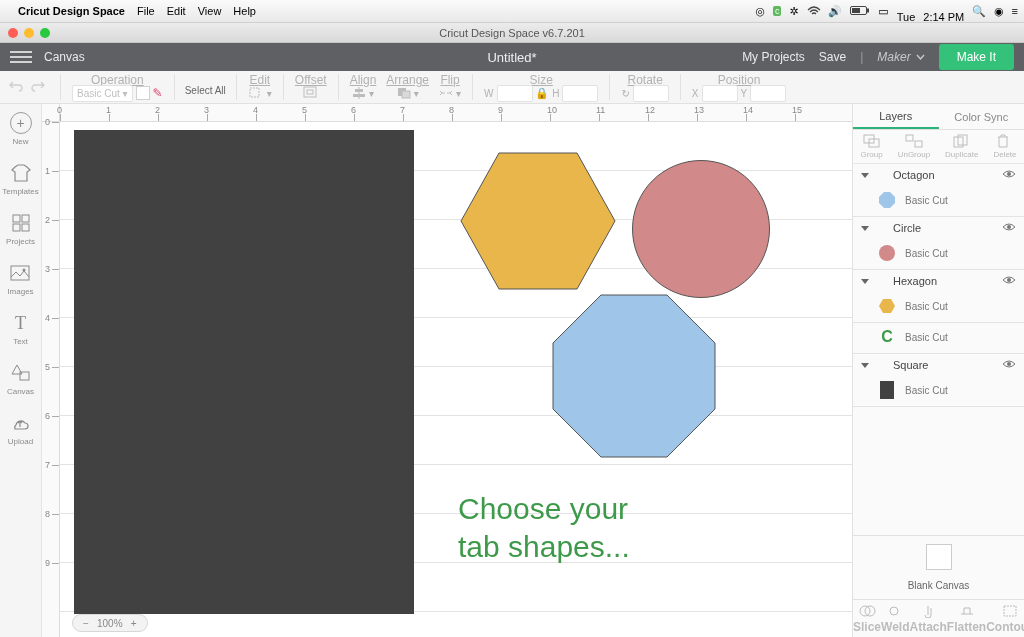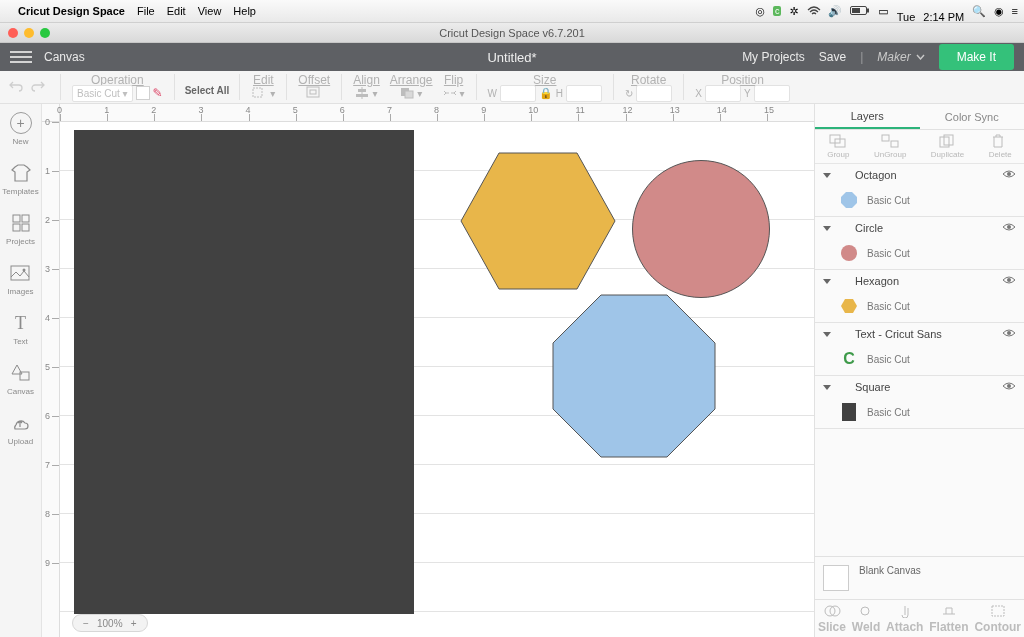--- a/index.html
+++ b/index.html
@@ -51,21 +51,21 @@
   .prop-bar { height:33px; background:var(--prop-bg); border-bottom:1px solid #e1e1e1; display:flex; align-items:flex-end; font-size:9px; color:var(--prop-text); position:relative; }
   .prop-bar .sep { width:1px; height:26px; background:#e1e1e1; margin:0 6px; align-self:center;}
   .prop-item { display:flex; flex-direction:column; align-items:center; gap:1px; padding:0 5px; }
   .prop-item .lbl { font-size:12px; color:var(--prop-text); height:9px;text-decoration:underline; }
   .prop-item .body { display:flex; align-items:center; gap:3px; height:20px; font-size:10px; color:var(--prop-text);}
   .undo-redo{display:flex;gap:6px;padding:0 8px;align-items:center;height:100%;}
   .undo-redo svg{opacity:.35;}
   .fake-input{border:1px solid #e2e2e2;background:#fff;color:#bfbfbf;font-size:10px;padding:1px 4px;border-radius:2px;min-width:36px;height:17px;display:flex;align-items:center;}
   .color-swatch{width:14px;height:14px;border:1px solid #d0d0d0;background:#fff;}
   .pencil-slash{color:#d46; font-size:12px;}
-  .select-all{color:#666;font-size:10px; padding:5px 4px 7px;font-weight:bold;}
+  .select-all{color:#666;font-size:10px; padding:5px 4px 7px;}
 
   
   .main { display:flex; height:calc(637px - 18px - 20px - 32px - 33px); }
 
   
   .rail { width:42px; background:var(--sidebar-bg); border-right:1px solid #e4e4e4; display:flex; flex-direction:column; align-items:center; padding-top:8px; gap:16px;}
   .rail .item{display:flex;flex-direction:column;align-items:center;gap:3px;color:#8b8b8b;font-size:8px;cursor:pointer;}
   .rail .item .icn{width:22px;height:22px;display:flex;align-items:center;justify-content:center;}
   .rail .plus{width:22px;height:22px;border:1.5px solid #9b9b9b;border-radius:50%;display:flex;align-items:center;justify-content:center;font-size:14px;color:#8b8b8b;}
 
@@ -92,37 +92,37 @@
   .dark-rect{position:absolute;left:14px;top:8px;width:340px;height:484px;background:#414141;}
   .hexagon{position:absolute;left:400px;top:30px;}
   .circle{position:absolute;left:572px;top:38px;width:138px;height:138px;border-radius:50%;background:#d18a89;border:1px solid #555;}
   .octa{position:absolute;left:492px;top:172px;}
   .canvas-text{position:absolute;left:398px;top:368px;color:var(--green-text);font-size:30px;line-height:1.25;font-family:'Comic Sans MS','Marker Felt',cursive;}
 
   .zoom-ctl{position:absolute;left:12px;bottom:6px;display:flex;align-items:center;gap:4px;background:rgba(240,240,240,.8);border:1px solid #d7d7d7;border-radius:14px;padding:1px 6px;font-size:10px;color:#888;}
   .zoom-ctl .zbtn{width:14px;height:14px;border-radius:50%;display:flex;align-items:center;justify-content:center;}
 
   
-  .right-panel{width:210px;background:#fafafa;border-left:1px solid #e1e1e1;display:flex;flex-direction:column;}
+  .right-panel{width:172px;background:#fafafa;border-left:1px solid #e1e1e1;display:flex;flex-direction:column;}
   .tabs{display:flex;height:26px;border-bottom:1px solid #e1e1e1;}
   .tabs .tab{flex:1;display:flex;align-items:center;justify-content:center;font-size:11px;color:#888;cursor:pointer;}
   .tabs .tab.active{color:#444;border-bottom:2px solid #2cb37a;}
   .layer-ops{display:flex;justify-content:space-around;padding:4px 0;border-bottom:1px solid #e6e6e6;}
   .layer-ops .op{display:flex;flex-direction:column;align-items:center;font-size:8px;color:#b8b8b8;gap:2px;justify-content:space-between;}
   .layer-ops .op .icn{width:18px;height:14px;}
 
   .layers{flex:1;overflow:auto;}
   .layer-group{border-bottom:1px solid var(--layer-border);}
   .lg-head{display:flex;align-items:center;gap:24px;padding:5px 8px;font-size:11px;color:#444;}
   .lg-head .caret{width:0;height:0;border-left:4px solid transparent;border-right:4px solid transparent;border-top:5px solid #666;}
   .eye{margin-left:auto;}
   .lg-child{display:flex;align-items:center;gap:8px;padding:4px 8px 6px 24px;font-size:10px;color:#777;}
   .shape-thumb{width:20px;height:20px;display:flex;align-items:center;justify-content:center;}
 
-  .blank-row{border-top:1px solid #e1e1e1;display:flex;align-items:flex-start;gap:10px;padding:8px;font-size:10px;color:#666;}
+  .blank-row{border-top:1px solid #e1e1e1;display:flex;align-items:center;gap:10px;padding:8px;font-size:10px;color:#666;flex-direction:column;}
   .blank-swatch{width:26px;height:26px;border:1px solid #ccc;background:#fff;}
 
   .bottom-ops{display:flex;justify-content:space-around;border-top:1px solid #e1e1e1;padding:4px 0;}
   .bottom-ops .op{display:flex;flex-direction:column;align-items:center;font-size:12px;color:#bcbcbc;gap:2px;font-weight:bold;}
 </style>
 </head>
 <body>
 
 <div class="mac-menu">
   <span class="apple"></span>
@@ -424,20 +424,24 @@
         </div>
       <div class="canvas">
         <div class="dark-rect"></div>
         <svg class="hexagon" width="156" height="138">
             <polygon points="39,1 117,1 155,69 117,137 39,137 1,69" fill="#e8b64a" stroke="#555" stroke-width="1"></polygon>
           </svg>
         <div class="circle"></div>
         <svg class="octa" width="164" height="164">
             <polygon points="49,1 115,1 163,49 163,115 115,163 49,163 1,115 1,49" fill="#9fc5e8" stroke="#555" stroke-width="1"></polygon>
           </svg>
+        <div class="canvas-text">
+          <div>Choose your</div>
+          <div>tab shapes...</div>
+        </div>
         <div class="zoom-ctl">
           <div class="zbtn">−</div>
           <span>100%</span>
           <div class="zbtn">+</div>
         </div>
       </div>
     </div>
   </div>
 
   <div class="right-panel">
@@ -523,28 +527,20 @@
           <div class="lg-child">
             <div class="shape-thumb">
               <svg width="18" height="16">
                 <polygon points="5,1 13,1 17,8 13,15 5,15 1,8" fill="#e8b64a"></polygon>
               </svg>
             </div>
             <span>Basic Cut</span>
           </div>
         </div>
         <div class="layer-group">
-          <div class="lg-head">
-            <div class="caret"></div>
-            <span>Text - Cricut Sans</span>
-            <span class="eye"><svg width="14" height="10">
-                <path d="M1 5 Q7 -1 13 5 Q7 11 1 5" stroke="#777" fill="none"></path>
-                <circle cx="7" cy="5" r="2" fill="#777"></circle>
-              </svg></span>
-          </div>
           <div class="lg-child">
             <div class="shape-thumb">
               <div style="font-weight:600;font-size:16px;color:#3e9a4a;font-family:sans-serif">C</div>
             </div>
             <span>Basic Cut</span>
           </div>
         </div>
         <div class="layer-group">
           <div class="lg-head">
             <div class="caret"></div>

